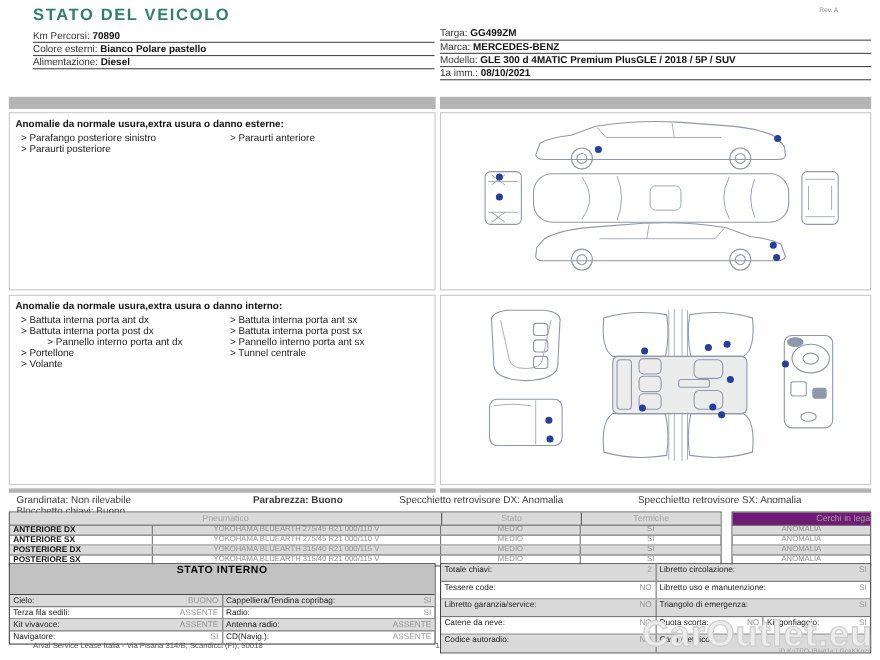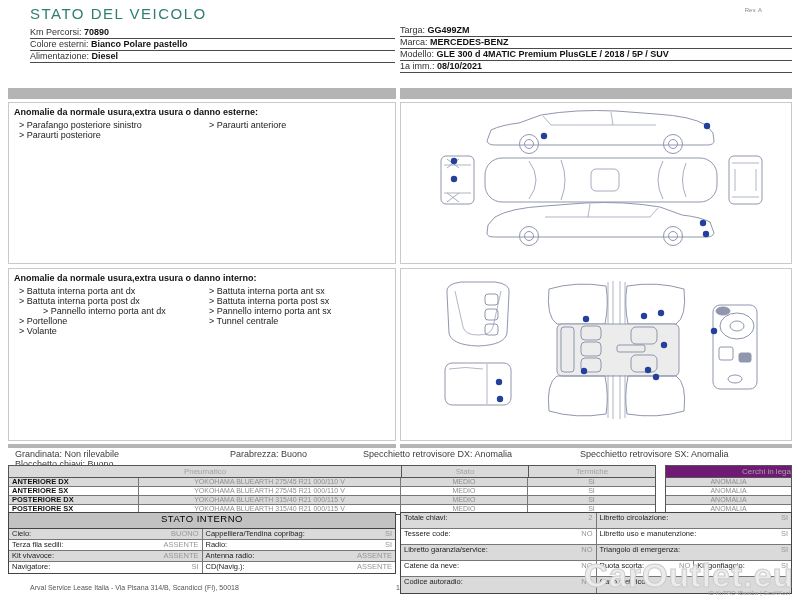--- a/index.html
+++ b/index.html
@@ -1,19 +1,19 @@
 <!DOCTYPE html>
 <html><head>
 <meta charset="utf-8">
 <style>
   * { box-sizing: border-box; margin: 0; padding: 0; }
   html,body { width:800px; height:600px; background:#fff; font-family:"Liberation Sans", sans-serif; }
   .page { position:relative; width:800px; height:600px; background:#fff; overflow:hidden; }
 
-  .title { position:absolute; left:30px; top:5px; font-size:15px; font-weight:normal;
+  .title { position:absolute; left:30px; top:5px; font-size:15px; font-weight:bold;
            letter-spacing:1.5px; color:#2e7f6f; }
   .rev { position:absolute; right:38px; top:7px; font-size:6px; color:#888; }
 
   .info-left  { position:absolute; left:30px;  top:27px; width:365px; }
   .info-right { position:absolute; left:400px; top:25px; width:392px; }
   .field { height:12px; line-height:11px; font-size:9px; color:#333;
            border-bottom:1px solid #4a4a4a; white-space:nowrap; overflow:hidden; }
   .field b { color:#111; }
 
   .gbar { position:absolute; height:11px; background:#b4b4b4; }
@@ -45,21 +45,21 @@
   .t-h1 { width:393px; border-right:1px solid #555; }
   .t-h2 { width:127px; border-right:1px solid #555; }
   .t-h3 { width:126px; }
   .t-crow { height:9px; line-height:8px; color:#8f8f8f; text-align:center; border-bottom:1px solid #777; }
   .t-chead { height:12px; line-height:11px; background:#701a75; color:#a3a3a3; font-size:8px;
              text-align:right; border-bottom:1px solid #555; }
   .shade { background:#dadada; }
 
   
   .bt { position:absolute; top:512px; border:1px solid #444; font-size:7.5px; }
-  .bt-head { height:16px; line-height:12px; background:#c2c2c2; color:#000; font-weight:normal;
+  .bt-head { height:28px; line-height:12px; background:#c2c2c2; color:#000; font-weight:bold;
              font-size:9.5px; text-align:center; border-bottom:1px solid #444; letter-spacing:.5px; }
   .bt-row { display:flex; border-bottom:1px solid #777; }
   .bt-row:last-child { border-bottom:none; }
   .bt-cell { flex:1; display:flex; justify-content:space-between; padding:0 3px; overflow:hidden; white-space:nowrap; }
   .bt-cell + .bt-cell { border-left:1px solid #777; }
   .bt-cell .lab { color:#222; }
   .bt-cell .val { color:#979797; }
   .bt-sub { display:flex; justify-content:space-between; overflow:hidden; white-space:nowrap; }
   .bt-sub.first { padding-right:3px; border-right:1px solid #777; margin-right:3px; flex:1; }
   .bt-sub.second { flex:1; }
@@ -197,21 +197,21 @@
         <circle cx="313" cy="62" r="3.2" fill="#23409a"></circle>
       </svg>
   </div>
 
   <div class="gbar thin" style="left:8px; top:444px; width:388px;"></div>
   <div class="gbar thin" style="left:400px; top:444px; width:392px;"></div>
 
   <div class="summary">
     <div class="sline">
       <span class="sitem" style="left:7px;"><span>Grandinata:</span> <span>Non rilevabile</span></span>
-      <span class="sitem" style="left:222px;"><span>Parabrezza:</span> <span>Buono</span></span>
+      <span class="sitem" style="left:222px;font-weight:bold;"><span>Parabrezza:</span> <span>Buono</span></span>
       <span class="sitem" style="left:355px;"><span>Specchietto retrovisore DX:</span> <span>Anomalia</span></span>
       <span class="sitem" style="left:572px;"><span>Specchietto retrovisore SX:</span> <span>Anomalia</span></span>
     </div>
     <div class="sline">
       <span class="sitem" style="left:7px;"><span>Blocchetto chiavi:</span> <span>Buono</span></span>
     </div>
   </div>
 
   <div class="tires">
     <div class="t-main">

